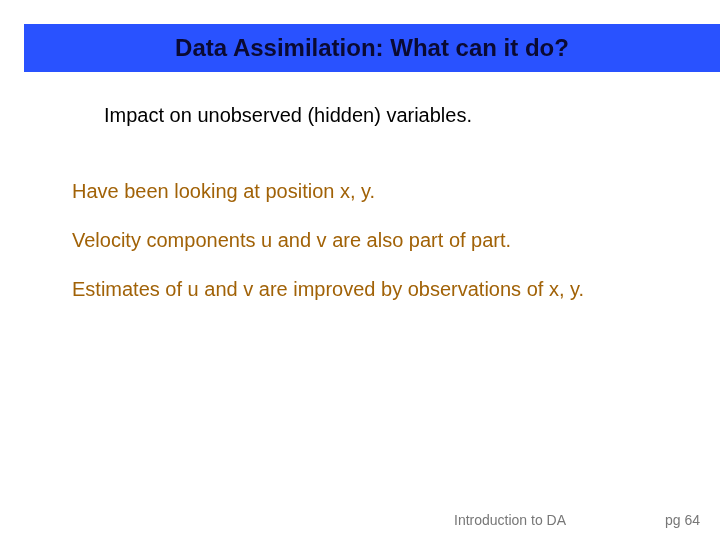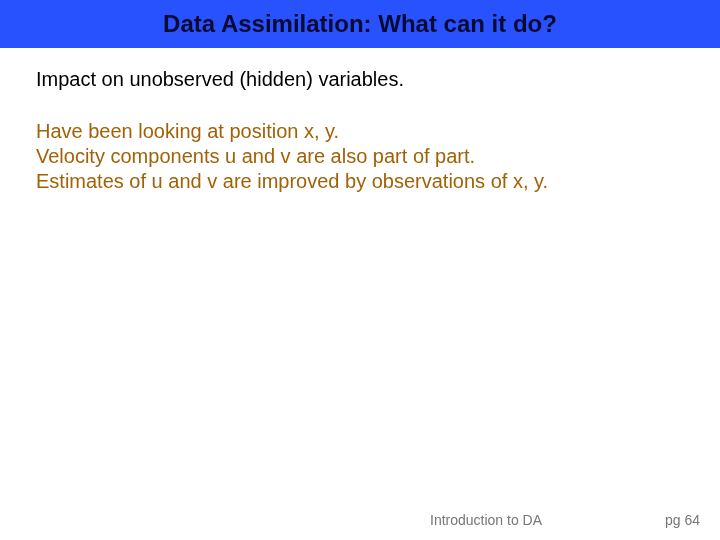--- a/index.html
+++ b/index.html
@@ -1,15 +1,15 @@
 <!DOCTYPE html>
 <html><head>
 <meta charset="utf-8">
 <style>
-  * { margin: 0; padding: 0; box-sizing: border-box; }
+  * { margin: 0; padding: 12px; box-sizing: border-box; }
   html, body { width: 720px; height: 540px; overflow: hidden; }
   body {
     font-family: Arial, Helvetica, sans-serif;
     background: #ffffff;
     position: relative;
   }
   .title-bar {
     background: #2952ff;
     width: 100%;
     height: 48px;
@@ -23,20 +23,21 @@
     font-weight: bold;
     text-align: center;
   }
   .content {
     padding: 20px 36px 0 36px;
   }
   .lead {
     font-size: 20px;
     color: #000;
     margin-bottom: 28px;
+    margin-left: 32px;
   }
   .body-line {
     font-size: 20px;
     color: #a16207;
     line-height: 1.25;
   }
   .footer {
     position: absolute;
     bottom: 12px;
     left: 0;

